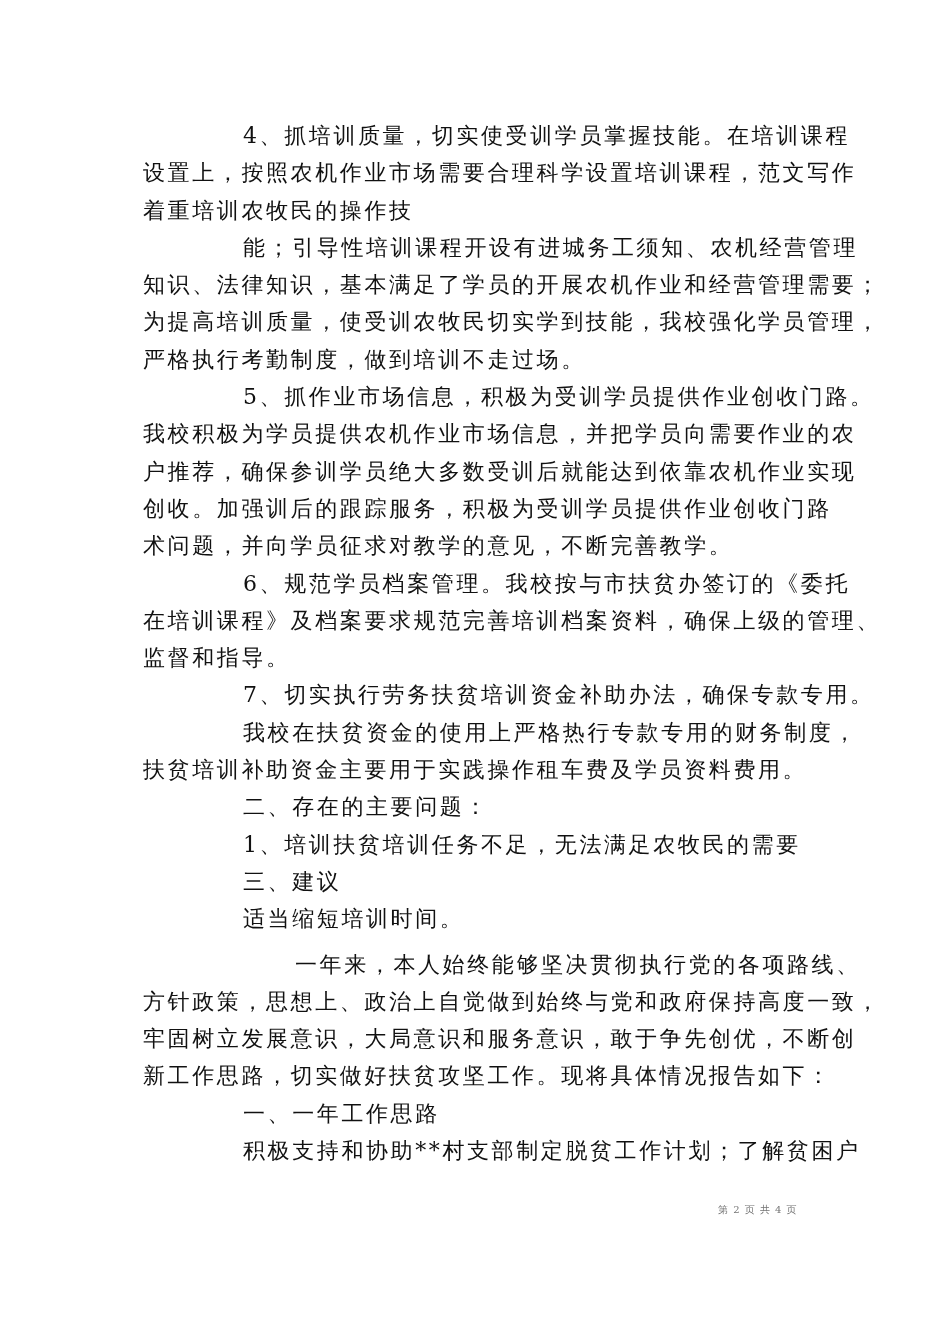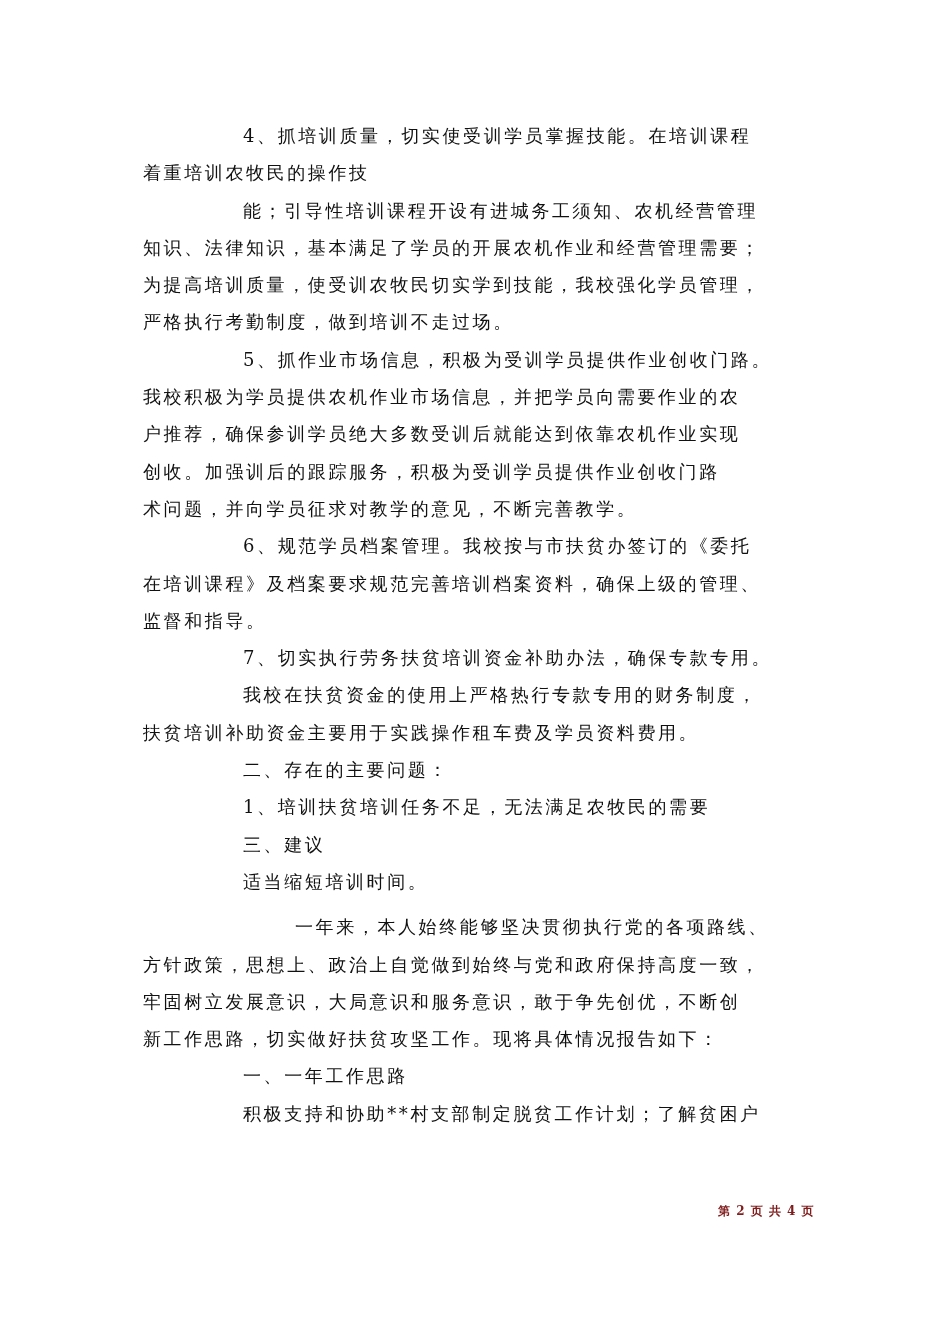--- a/index.html
+++ b/index.html
@@ -25,43 +25,43 @@
     .content {
       position: absolute;
       left: 143px;
       top: 117px;
       width: 672px;
     }
     .line {
       display: block;
       height: 37.3px;
       line-height: 37.3px;
-      font-size: 18px;
+      font-size: 22px;
       letter-spacing: 2.6px;
       white-space: nowrap;
     }
     .indent2 { padding-left: 100px; }
     .indent3 { padding-left: 152px; margin-top: 8px; }
     .footer {
       position: absolute;
       left: 718px;
       top: 1203px;
-      font-size: 12px;
+      font-size: 10px;
       letter-spacing: 1px;
-      color: #7f1d1d;
+      color: #737373;
       white-space: nowrap;
-      font-weight: bold;
     }
   </style>
 </head>
 <body>
 
 <div class="page">
   <div class="content">
     <span class="line indent2">4、抓培训质量，切实使受训学员掌握技能。在培训课程</span>
+    <span class="line">设置上，按照农机作业市场需要合理科学设置培训课程，范文写作</span>
     <span class="line">着重培训农牧民的操作技</span>
     <span class="line indent2">能；引导性培训课程开设有进城务工须知、农机经营管理</span>
     <span class="line">知识、法律知识，基本满足了学员的开展农机作业和经营管理需要；</span>
     <span class="line">为提高培训质量，使受训农牧民切实学到技能，我校强化学员管理，</span>
     <span class="line">严格执行考勤制度，做到培训不走过场。</span>
     <span class="line indent2">5、抓作业市场信息，积极为受训学员提供作业创收门路。</span>
     <span class="line">我校积极为学员提供农机作业市场信息，并把学员向需要作业的农</span>
     <span class="line">户推荐，确保参训学员绝大多数受训后就能达到依靠农机作业实现</span>
     <span class="line">创收。加强训后的跟踪服务，积极为受训学员提供作业创收门路</span>
     <span class="line">术问题，并向学员征求对教学的意见，不断完善教学。</span>

